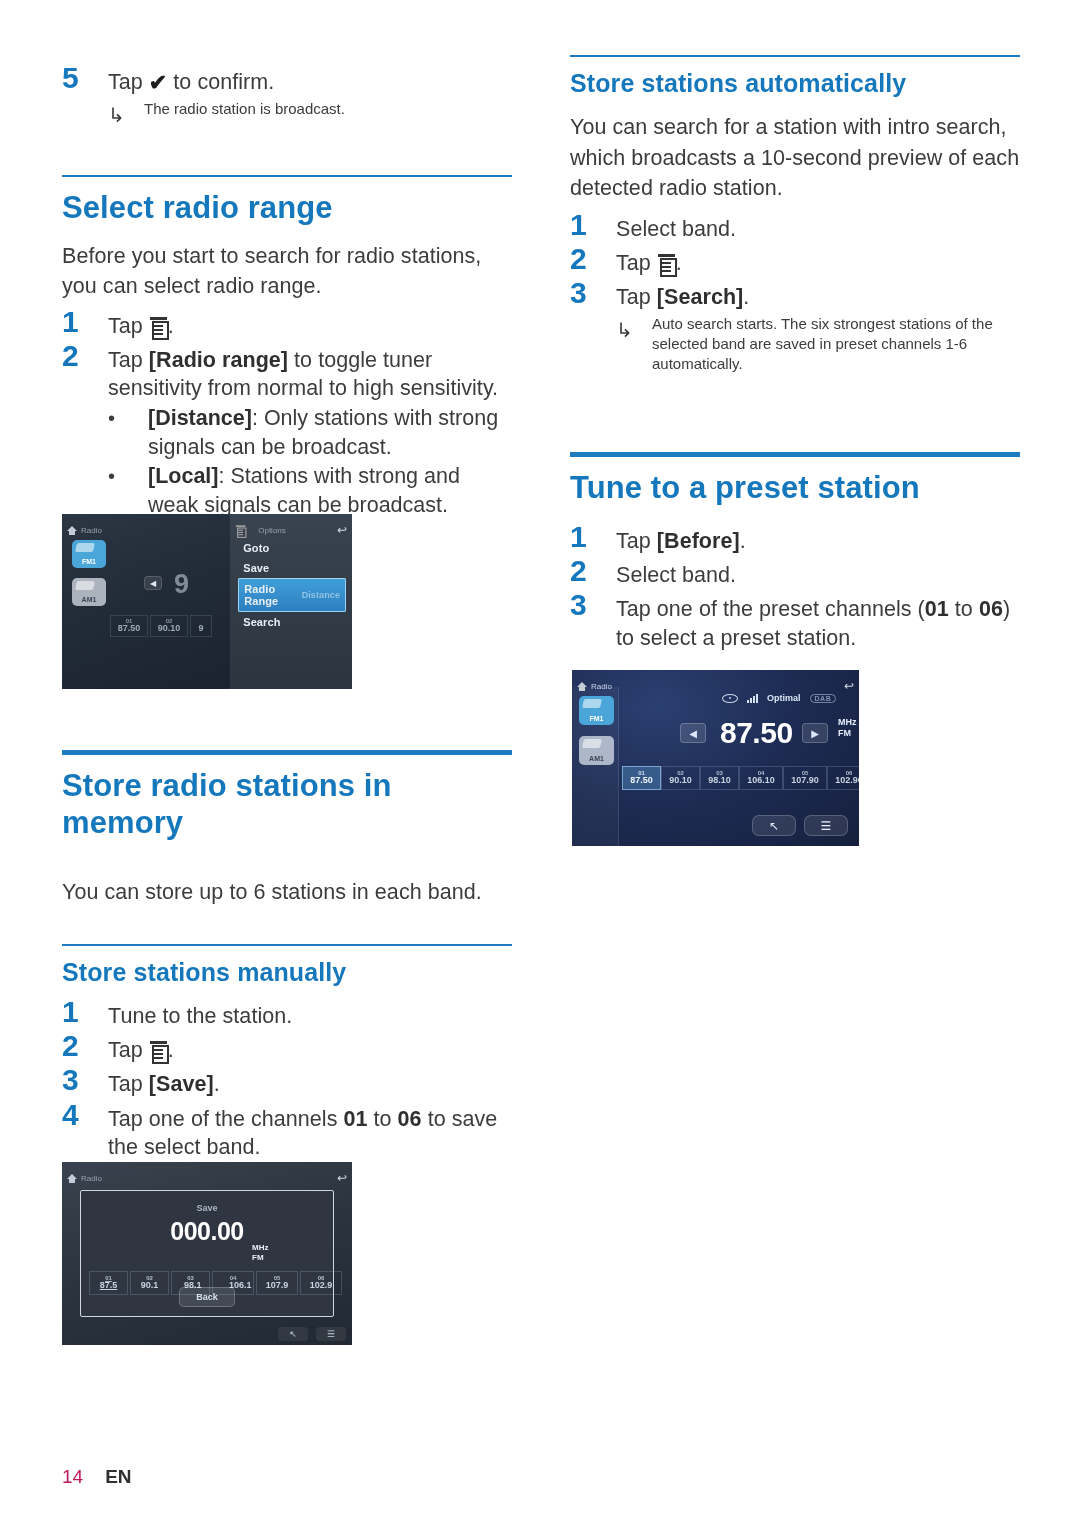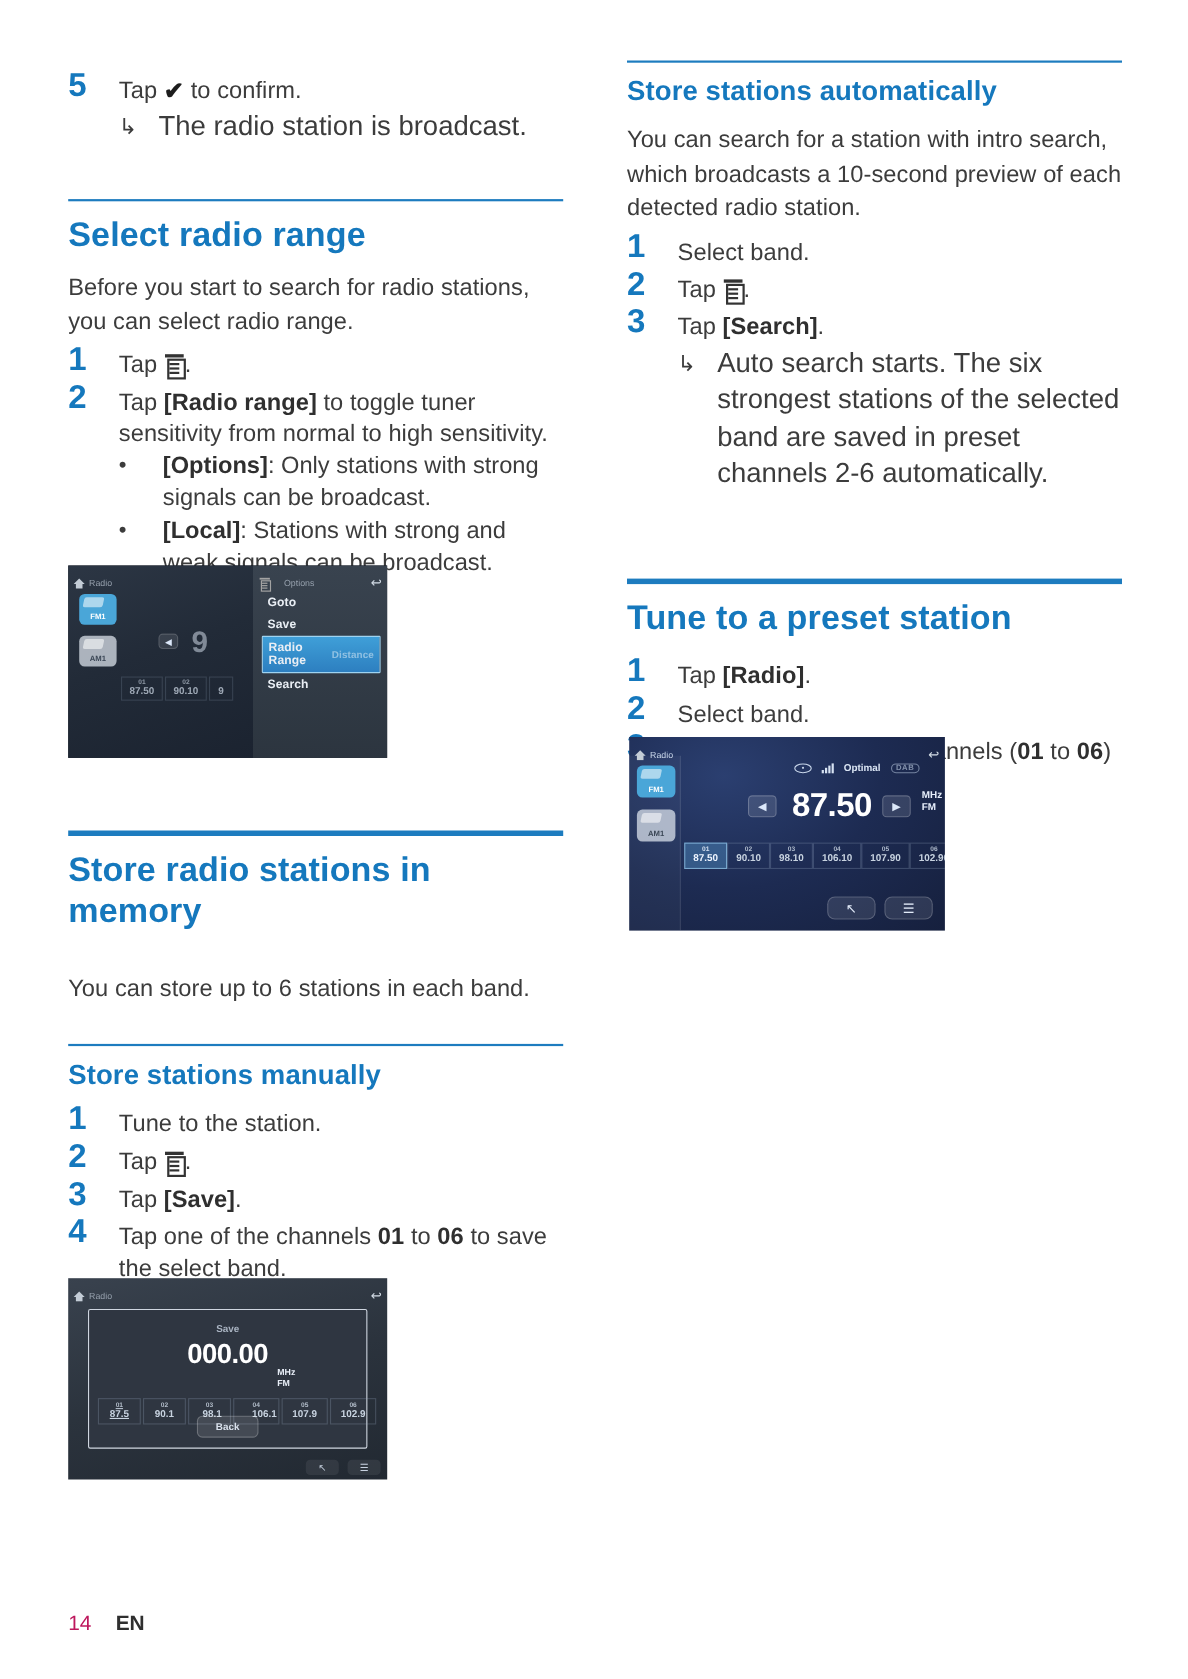--- a/index.html
+++ b/index.html
@@ -45,21 +45,21 @@
   }
   .step .txt {
     font-size:21.5px; line-height:1.32; color:#3c3c3c; padding-top:6px;
     letter-spacing:.05px;
   }
   .step.tight { margin-top:0px; }
 
   
   .note { display:flex; margin-top:2px; padding-left:46px; }
   .note .arrow { width:36px; flex:0 0 36px; font-size:20px; color:#3c3c3c; padding-top:4px;}
-  .note .txt { font-size:25px; line-height:1.34; color:#3c3c3c; }
+  .note .txt { font-size:15px; line-height:1.34; color:#3c3c3c; }
 
   
   .bullet { display:flex; margin-top:1px; padding-left:46px; }
   .bullet .dot { width:40px; flex:0 0 40px; font-size:20px; color:#3c3c3c; text-align:left; padding-top:3px;}
   .bullet .txt { font-size:21.5px; line-height:1.34; color:#3c3c3c; }
 
   b, strong { font-weight:700; color:#2f2f2f; }
 
   
   .ico-menu{
@@ -222,21 +222,21 @@
         <div class="txt"><span>Tap </span><span class="ico-menu"></span><span>.</span></div>
       </div>
 
       <div class="step tight">
         <div class="num">2</div>
         <div class="txt"><span>Tap </span><b>[Radio range]</b><span> to toggle tuner sensitivity from normal to high sensitivity.</span></div>
       </div>
 
       <div class="bullet">
         <div class="dot">•</div>
-        <div class="txt"><b>[Options]</b><span>: Only stations with strong signals can be broadcast.</span></div>
+        <div class="txt"><b>[Distance]</b><span>: Only stations with strong signals can be broadcast.</span></div>
       </div>
       <div class="bullet">
         <div class="dot">•</div>
         <div class="txt"><b>[Local]</b><span>: Stations with strong and weak signals can be broadcast.</span></div>
       </div>
     </div>
 
     <div style="margin-top:230px">
       <div class="rule-thick"></div>
       <h2 class="sec">Store radio stations in memory</h2>
@@ -280,31 +280,31 @@
       <div class="step tight">
         <div class="num">2</div>
         <div class="txt"><span>Tap </span><span class="ico-menu"></span><span>.</span></div>
       </div>
       <div class="step tight">
         <div class="num">3</div>
         <div class="txt"><span>Tap </span><b>[Search]</b><span>.</span></div>
       </div>
       <div class="note">
         <div class="arrow">↳</div>
-        <div class="txt">Auto search starts. The six strongest stations of the selected band are saved in preset channels 2-6 automatically.</div>
+        <div class="txt">Auto search starts. The six strongest stations of the selected band are saved in preset channels 1-6 automatically.</div>
       </div>
     </div>
 
     <div style="margin-top:78px">
       <div class="rule-thick"></div>
       <h2 class="sec">Tune to a preset station</h2>
 
       <div class="step" style="margin-top:14px">
         <div class="num">1</div>
-        <div class="txt"><span>Tap </span><b>[Radio]</b><span>.</span></div>
+        <div class="txt"><span>Tap </span><b>[Before]</b><span>.</span></div>
       </div>
       <div class="step tight">
         <div class="num">2</div>
         <div class="txt">Select band.</div>
       </div>
       <div class="step tight">
         <div class="num">3</div>
         <div class="txt"><span>Tap one of the preset channels (</span><b>01</b><span> to </span><b>06</b><span>) to select a preset station.</span></div>
       </div>
     </div>

